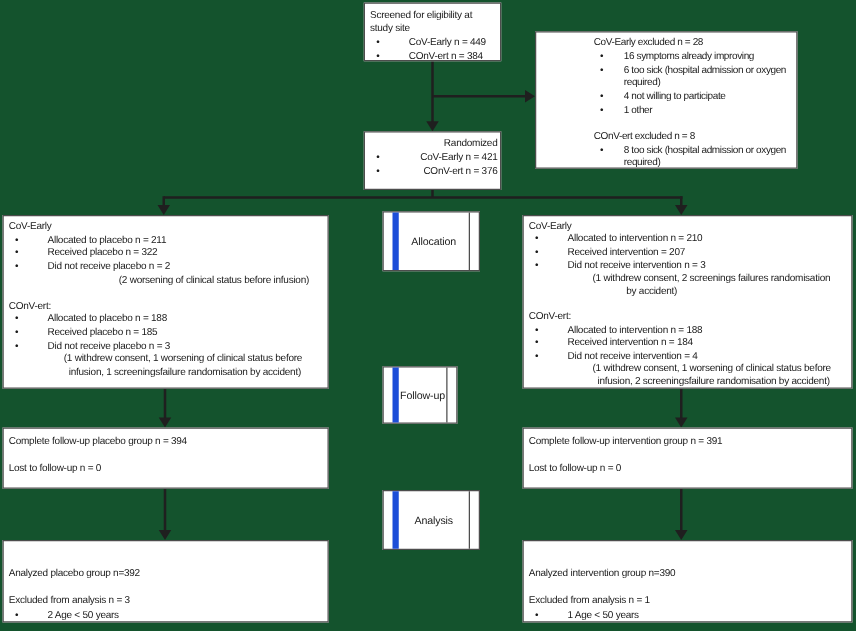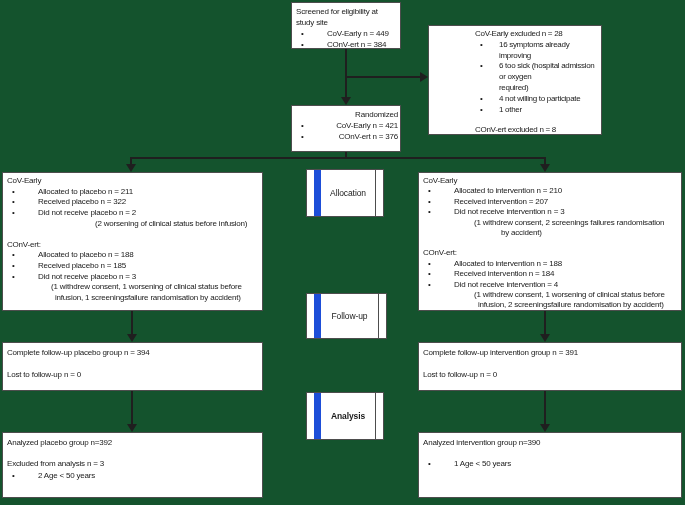--- a/index.html
+++ b/index.html
@@ -13,26 +13,26 @@
   .line.plain{padding-left:2px;}
   .line.bullet{position:relative;padding-left:33px;}
   .line.bullet .dot{position:absolute;left:7px;top:0;}
   .line.blank{height:10px;}
 
   .box-screened,.box-randomized{line-height:11px;}
   .box-excluded{line-height:10.8px;letter-spacing:-0.3px;}
   .box-excluded .line.bullet{padding-left:26px;}
   .box-alloc-right{line-height:10.4px;}
   .box-followup{line-height:11.5px;padding-top:4px;}
-  .box-analysis{line-height:11.3px;padding-top:4px;}
+  .box-analysis{line-height:11.3px;padding-top:20px;}
 
   
   .stage{position:absolute;border:1px solid #4d4d4d;background:#ffffff;box-sizing:border-box;}
   .stage-rails{position:absolute;left:7px;right:7px;top:0;bottom:0;
-       border-left:7px solid #1d4ed8;border-right:1px solid #4d4d4d;
+       border-left:5px solid #1d4ed8;border-right:1px solid #4d4d4d;
        display:flex;align-items:center;justify-content:center;
        font-size:8.5px;letter-spacing:-0.1px;}
 
   
   .vl{position:absolute;width:2px;background:#1f1f1f;}
   .hl{position:absolute;height:2px;background:#1f1f1f;}
   .ad{position:absolute;width:0;height:0;border-left:5px solid transparent;
       border-right:5px solid transparent;border-top:8px solid #1f1f1f;}
   .ar{position:absolute;width:0;height:0;border-top:5px solid transparent;
       border-bottom:5px solid transparent;border-left:8px solid #1f1f1f;}
@@ -64,21 +64,21 @@
   <div class="vl" style="left:544px;top:391px;height:34px;"></div>
   <div class="ad" style="left:540px;top:424px;"></div>
 
   <div class="box box-screened" style="left:291px;top:2px;width:110px;height:47px;">
       <div class="line plain">Screened for eligibility at</div>
       <div class="line plain">study site</div>
       <div class="line bullet"><span class="dot">•</span><span class="bt">CoV-Early n = 449</span></div>
       <div class="line bullet"><span class="dot">•</span><span class="bt">COnV-ert n = 384</span></div>
     </div>
 
-  <div class="box box-excluded" style="left:428px;top:25px;width:174px;height:110px;padding-left:44px;">
+  <div class="box box-excluded" style="left:428px;top:25px;width:210px;height:110px;padding-left:44px;">
       <div class="line plain">CoV-Early excluded n = 28</div>
       <div class="line bullet"><span class="dot">•</span><span class="bt">16 symptoms already improving</span></div>
       <div class="line bullet"><span class="dot">•</span><span class="bt">6 too sick (hospital admission or oxygen</span></div>
       <div class="line wrap" style="padding-left: 26px;">required)</div>
       <div class="line bullet"><span class="dot">•</span><span class="bt">4 not willing to participate</span></div>
       <div class="line bullet"><span class="dot">•</span><span class="bt">1 other</span></div>
       <div class="line blank">&nbsp;</div>
       <div class="line plain">COnV-ert excluded n = 8</div>
       <div class="line bullet"><span class="dot">•</span><span class="bt">8 too sick (hospital admission or oxygen</span></div>
       <div class="line wrap" style="padding-left: 26px;">required)</div>
@@ -136,26 +136,27 @@
   <div class="box box-analysis" style="left:2px;top:432px;width:261px;height:66px;">
       <div class="line plain">Analyzed placebo group n=392</div>
       <div class="line blank">&nbsp;</div>
       <div class="line plain">Excluded from analysis n = 3</div>
       <div class="line bullet"><span class="dot">•</span><span class="bt">2 Age &lt; 50 years</span></div>
     </div>
 
   <div class="box box-analysis" style="left:418px;top:432px;width:264px;height:66px;">
       <div class="line plain">Analyzed intervention group n=390</div>
       <div class="line blank">&nbsp;</div>
+      <div class="line plain">Excluded from analysis n = 1</div>
       <div class="line bullet"><span class="dot">•</span><span class="bt">1 Age &lt; 50 years</span></div>
     </div>
 
   <div class="stage" style="left:306px;top:169px;width:78px;height:48px;">
     <div class="stage-rails">Allocation</div>
   </div>
-  <div class="stage" style="left:306px;top:293px;width:81px;height:46px;">
+  <div class="stage" style="left:306px;top:293px;width:60px;height:46px;">
     <div class="stage-rails">Follow-up</div>
   </div>
-  <div class="stage" style="left:306px;top:392px;width:78px;height:48px;font-weight:bold;">
+  <div class="stage" style="left:306px;top:392px;width:78px;height:48px;">
     <div class="stage-rails">Analysis</div>
   </div>
 
 </div>
 
 </body></html>

